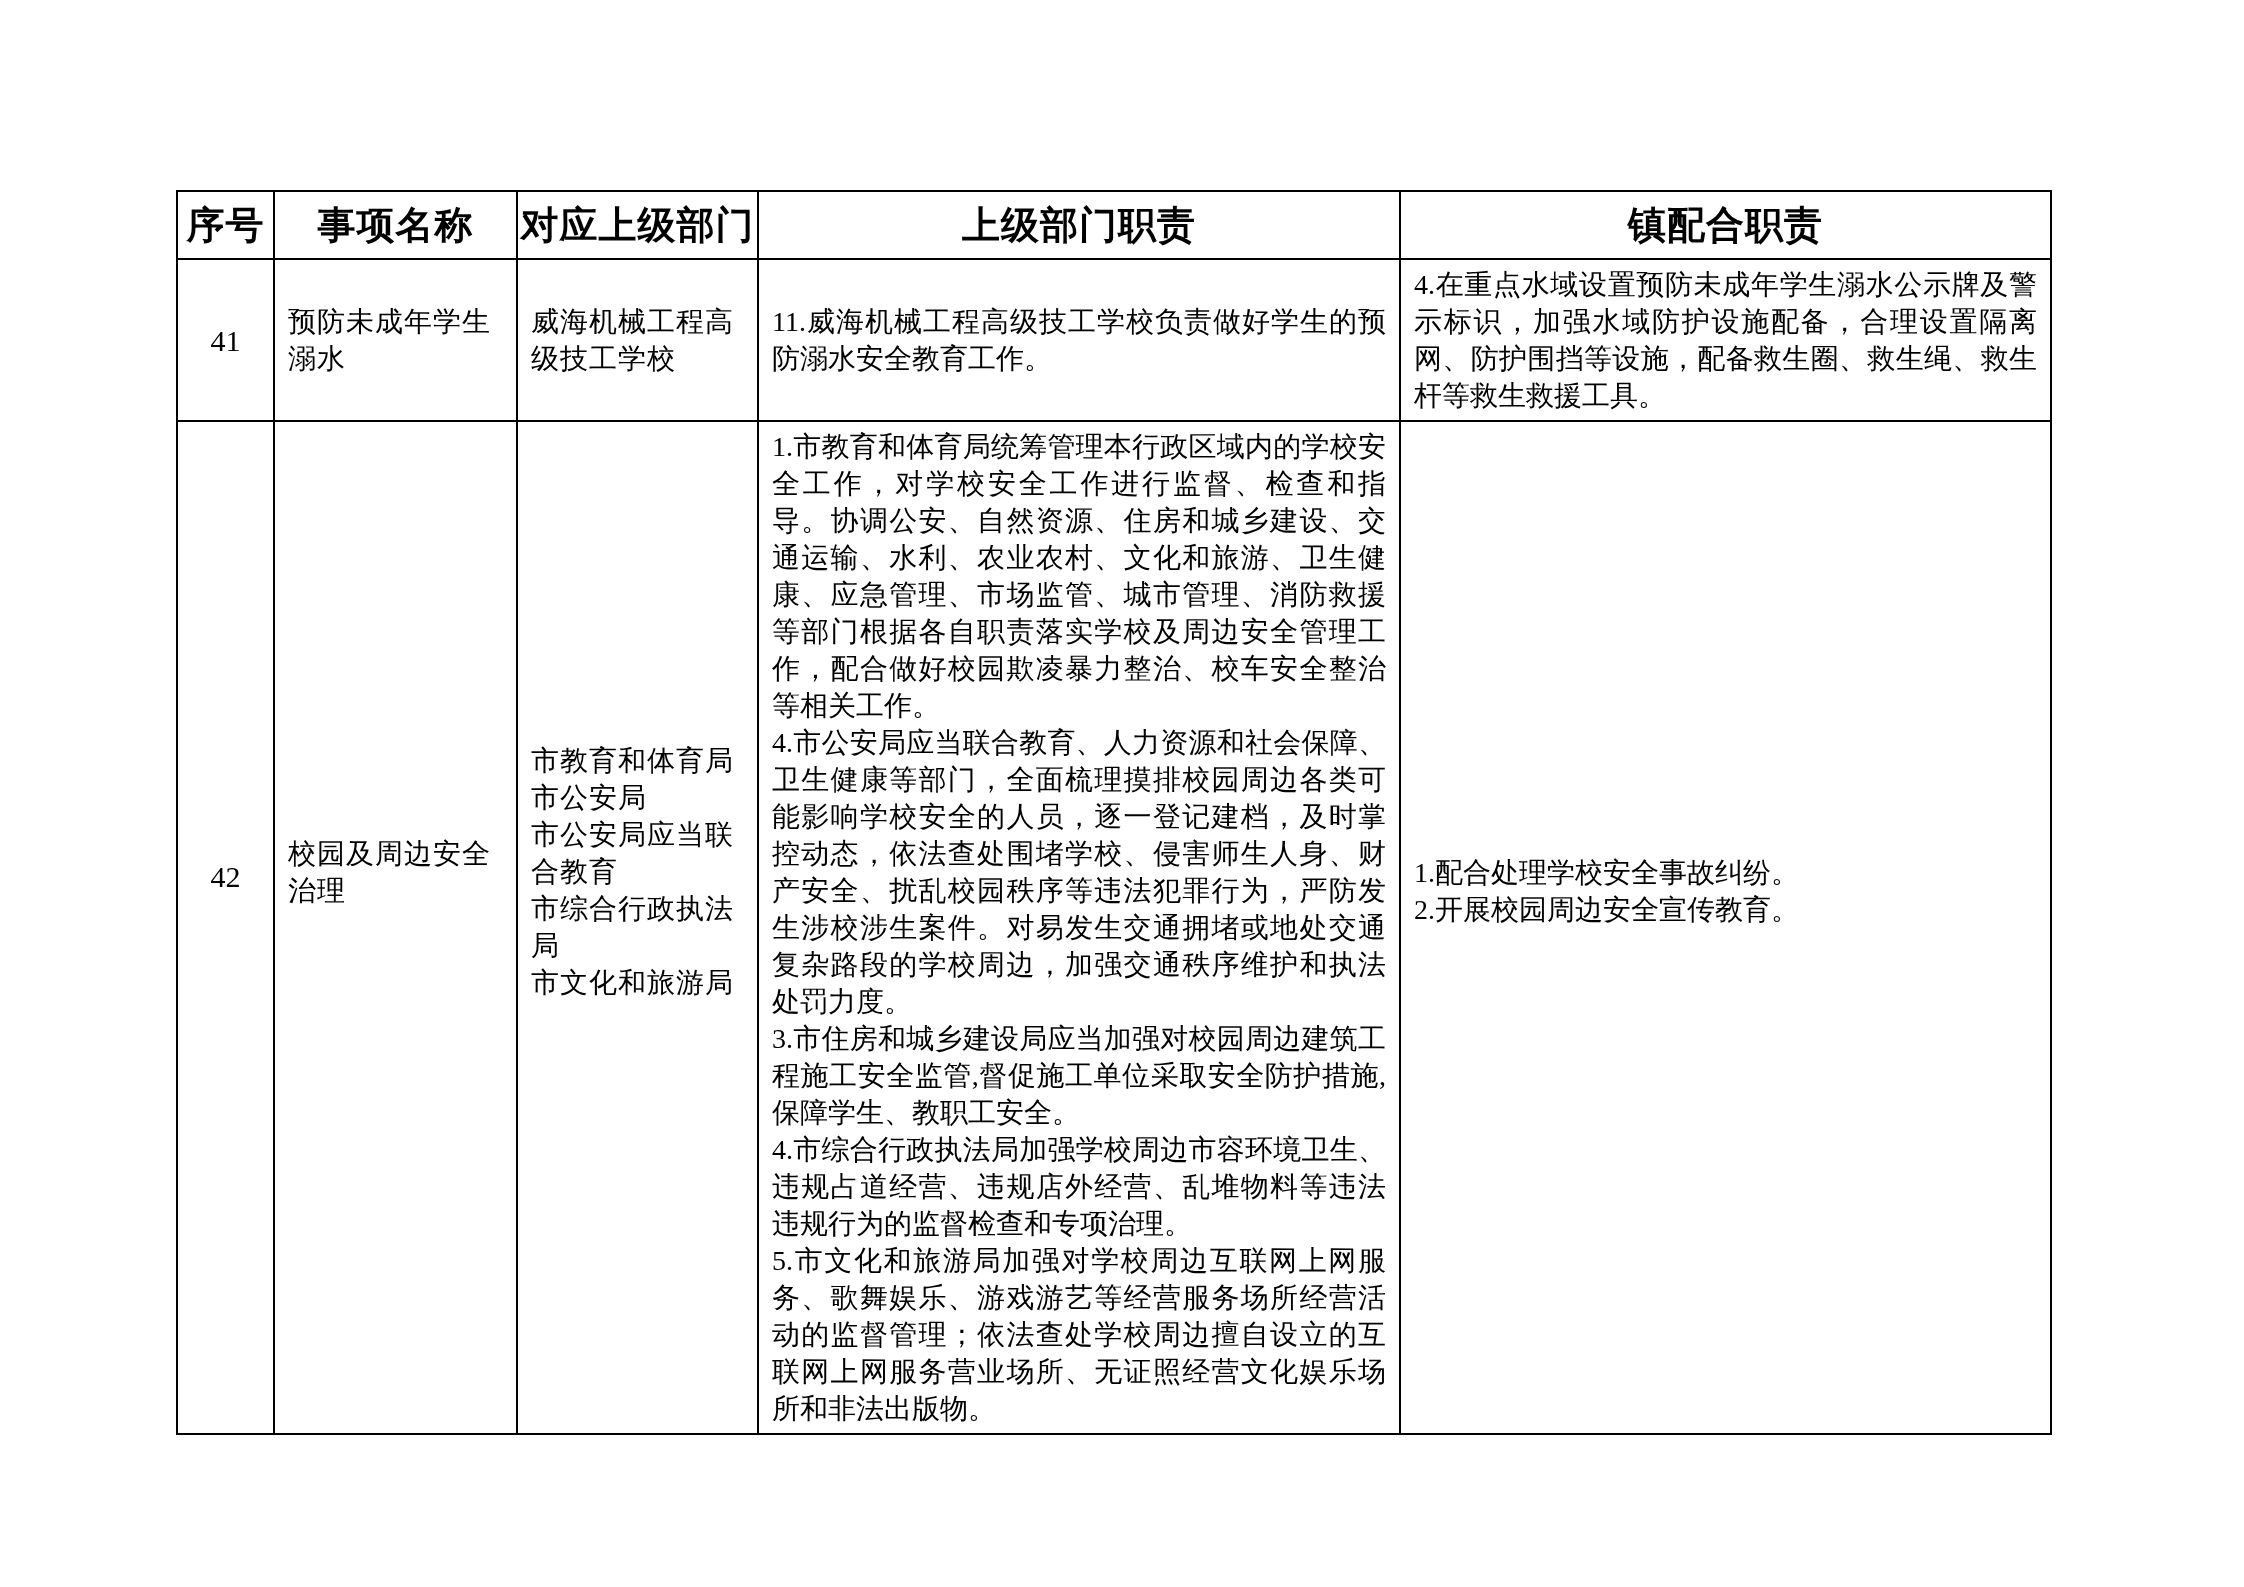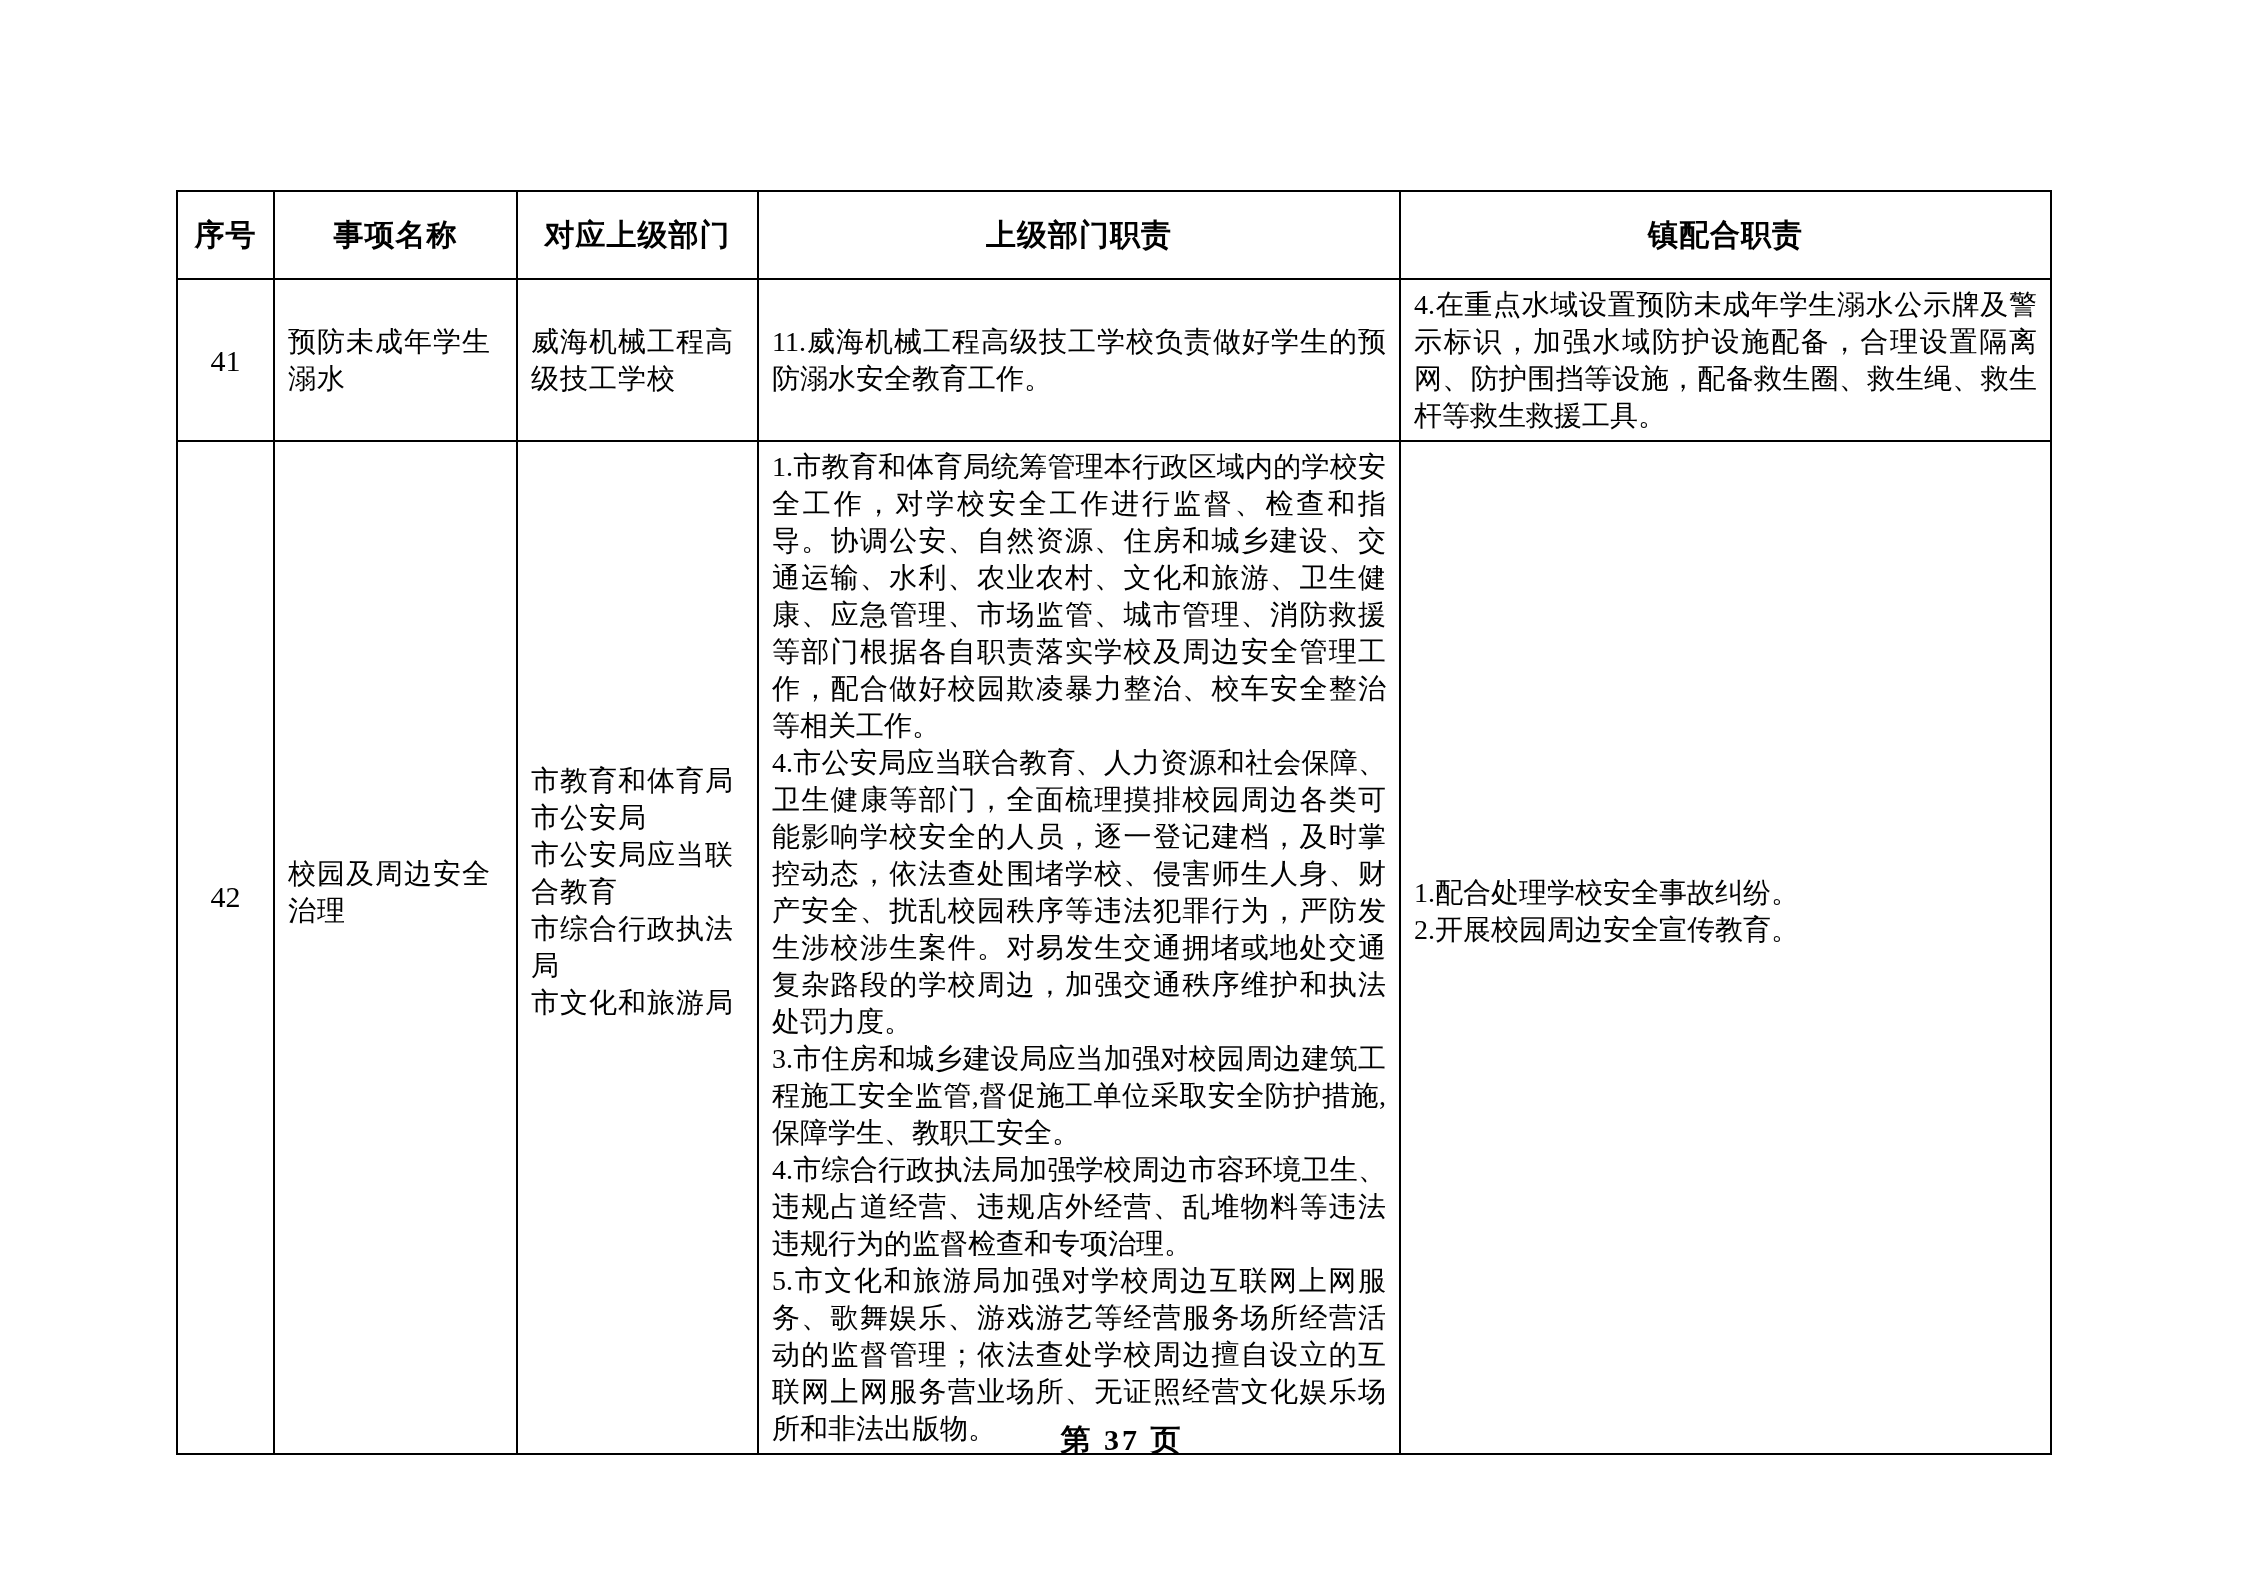--- a/index.html
+++ b/index.html
@@ -17,24 +17,24 @@
     width:1874px;
     border-collapse:collapse;
     table-layout:fixed;
   }
   .doc-table th,.doc-table td{
     border:2px solid #000;
     vertical-align:middle;
     box-sizing:border-box;
   }
   .doc-table th{
-    font-size:30px;
+    font-size:38px;
     font-weight:bold;
     text-align:center;
-    height:88px;
+    height:68px;
     padding:0;
     letter-spacing:1px;
   }
   .doc-table td{
     font-size:28px;
     line-height:37px;
   }
   tr.r41 td{height:144px;}
   tr.r42 td{height:928px;margin-left:21px;}
   td.c-num{
@@ -119,15 +119,14 @@
             <div class="para">5.市文化和旅游局加强对学校周边互联网上网服务、歌舞娱乐、游戏游艺等经营服务场所经营活动的监督管理；依法查处学校周边擅自设立的互联网上网服务营业场所、无证照经营文化娱乐场所和非法出版物。</div>
           </td>
         <td class="c-duty lift-sm">
             <div class="para">1.配合处理学校安全事故纠纷。</div>
             <div class="para">2.开展校园周边安全宣传教育。</div>
           </td>
       </tr>
     </tbody>
   </table>
 
-  <div class="footer">第 37 页</div>
 
 </div>
 
 </body></html>

